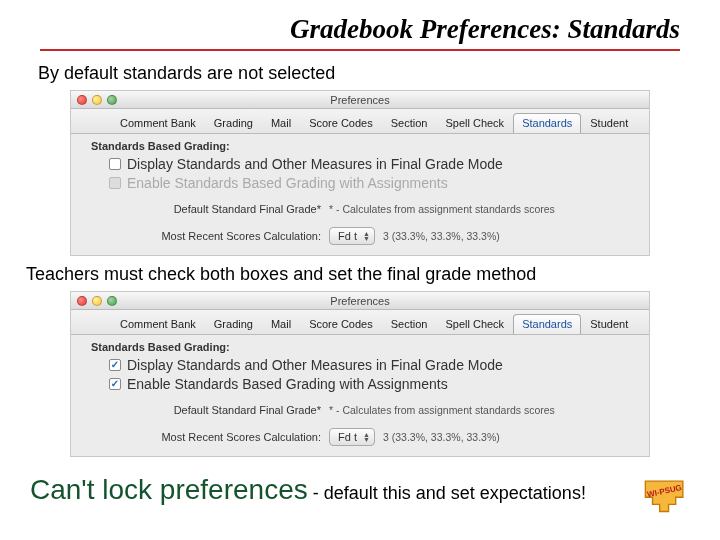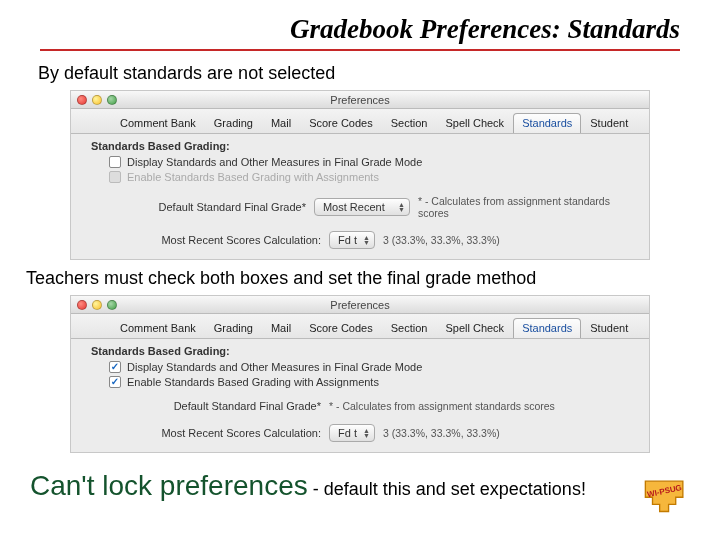--- a/index.html
+++ b/index.html
@@ -112,21 +112,21 @@
     flex: none;
   }
   .checkbox.disabled { background: #ddd; border-color: #bbb; }
   .checkbox.checked::after {
     content: "✓";
     font-size: 10px;
     color: #1565c0;
     font-weight: bold;
     line-height: 1;
   }
-  .opt-label { font-size: 11px; color: #333; }
+  .opt-label { font-size: 14px; color: #333; }
   .opt-label.disabled { color: #aaa; }
   .formrow {
     display: flex;
     align-items: center;
     margin: 12px 0 0 0;
     gap: 8px;
   }
   .formlabel {
     width: 230px;
     text-align: right;
@@ -192,27 +192,20 @@
     <div class="row">
       <span class="checkbox"></span>
       <span class="opt-label">Display Standards and Other Measures in Final Grade Mode</span>
     </div>
     <div class="row">
       <span class="checkbox disabled"></span>
       <span class="opt-label disabled">Enable Standards Based Grading with Assignments</span>
     </div>
     <div class="formrow">
       <span class="formlabel">Default Standard Final Grade*</span>
-      <span class="select">
-        <span>Most Recent</span>
-        <span class="arrows">
-            <span>▲</span>
-            <span>▼</span>
-          </span>
-      </span>
       <span class="note">* - Calculates from assignment standards scores</span>
     </div>
     <div class="formrow">
       <span class="formlabel">Most Recent Scores Calculation:</span>
       <span class="select small">
         <span>Fd t</span>
         <span class="arrows">
             <span>▲</span>
             <span>▼</span>
           </span>

